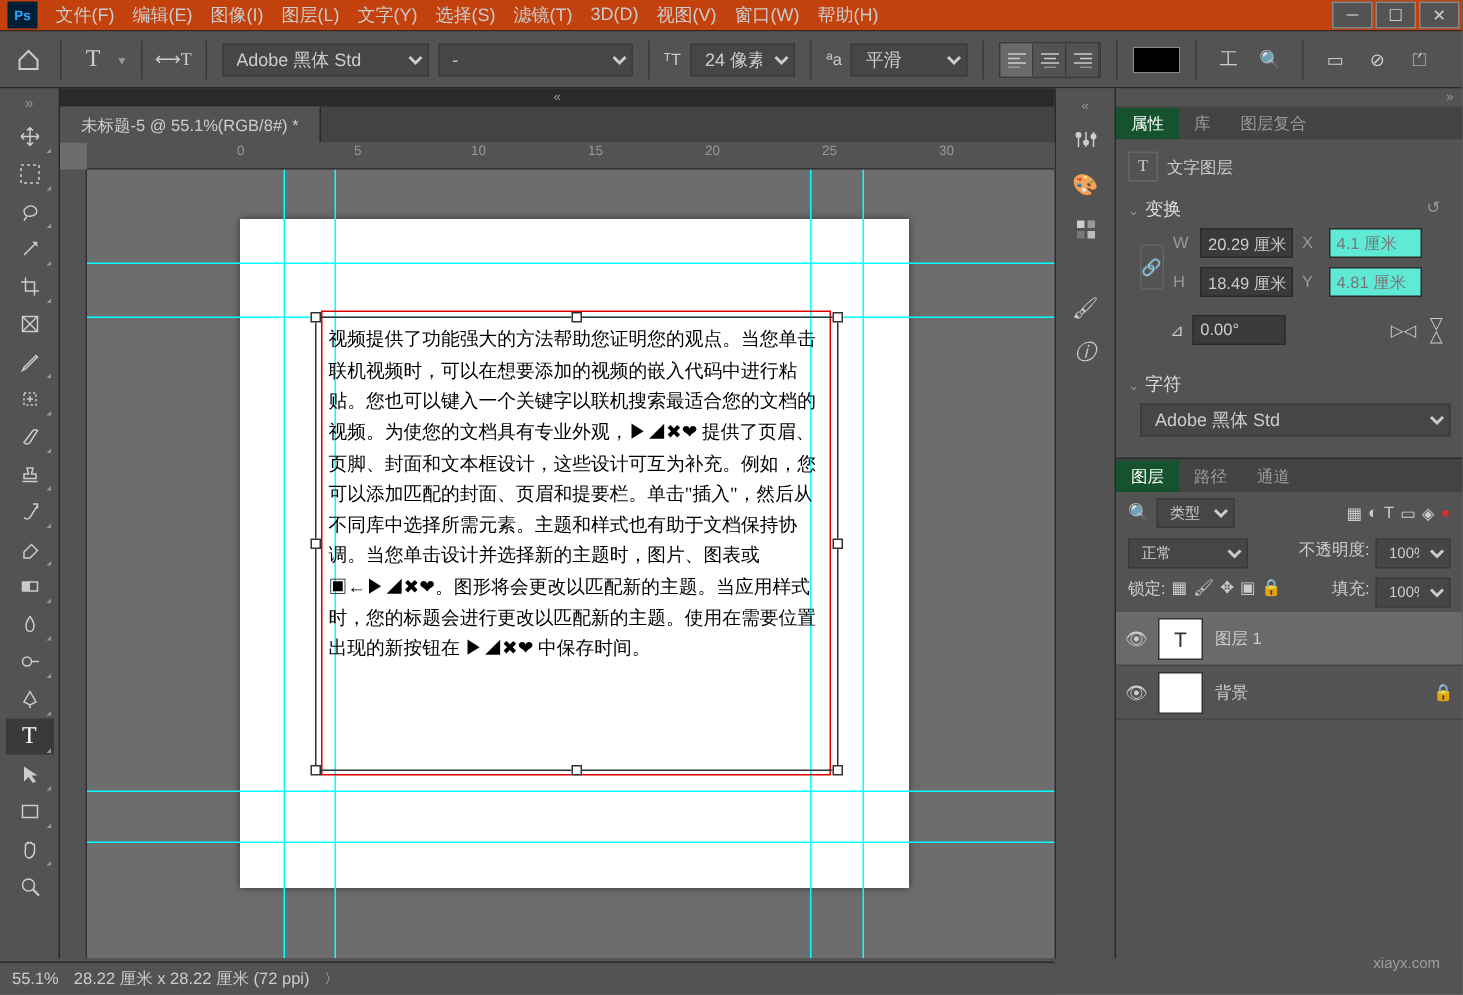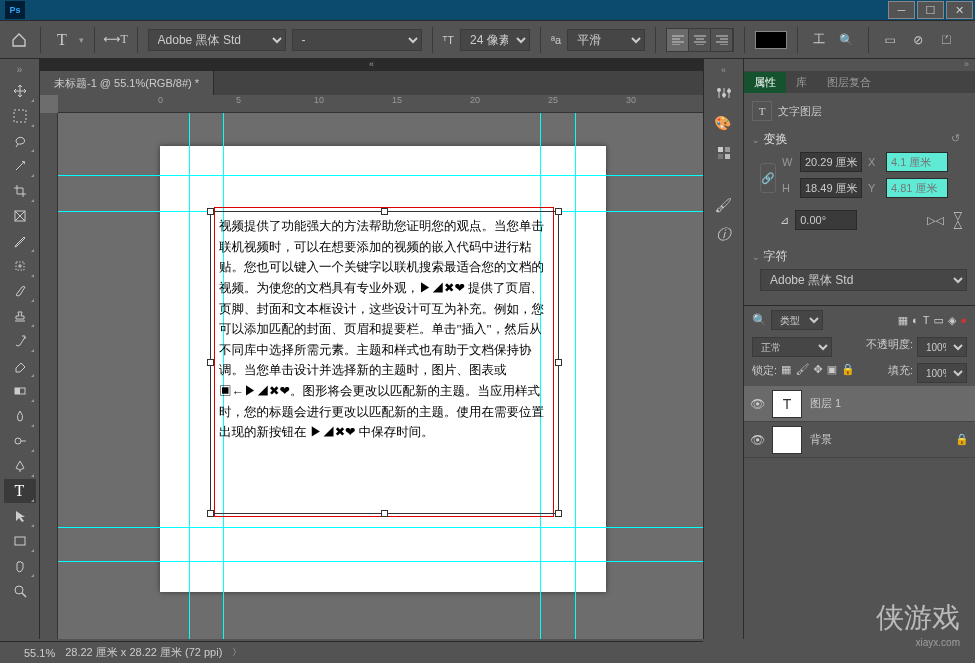--- a/index.html
+++ b/index.html
@@ -1,17 +1,17 @@
 <!DOCTYPE html>
 <html><head>
 <meta charset="utf-8">
 <style>
 * { margin: 0; padding: 0; box-sizing: border-box; font-family: "Microsoft YaHei", "SimSun", sans-serif; }
 body { width: 975px; height: 663px; background: #535353; overflow: hidden; position: relative; font-size: 12px; color: #ccc; }
-.topbar { height: 21px; background: #0c4a6e; border-bottom: 1px solid #2a2a2a; display: flex; align-items: center; padding-left: 5px; }
+.topbar { height: 21px; background: #c2410c; border-bottom: 1px solid #2a2a2a; display: flex; align-items: center; padding-left: 5px; }
 .ps-logo { width: 20px; height: 18px; background: #001e36; color: #31a8ff; font-size: 9px; font-weight: bold; display: flex; align-items: center; justify-content: center; margin-right: 8px; }
 .menubar { display: flex; gap: 4px; }
 .menu-item { padding: 2px 4px; color: #ccc; font-size: 12px; cursor: pointer; }
 .window-controls { margin-left: auto; display: flex; }
 .win-btn { width: 27px; height: 18px; border: 1px solid #888; margin-right: 2px; display: flex; align-items: center; justify-content: center; color: #ccc; font-size: 11px; background: #535353; }
 .optbar { height: 38px; background: #535353; border-bottom: 1px solid #2a2a2a; display: flex; align-items: center; padding: 0 8px; gap: 6px; }
 .opt-divider { width: 1px; height: 26px; background: #3a3a3a; margin: 0 4px; }
 .opt-select { background: #464646; border: 1px solid #3a3a3a; color: #ccc; height: 22px; padding: 0 5px; font-size: 12px; }
 .opt-icon-btn { width: 22px; height: 22px; display: flex; align-items: center; justify-content: center; color: #ccc; background: transparent; }
 .align-group { display: flex; border: 1px solid #3a3a3a; }
@@ -56,32 +56,45 @@
 .layers-panel { flex: 1; display: flex; flex-direction: column; }
 .layers-body { flex: 1; background: #535353; font-size: 11px; }
 .layer-row { display: flex; align-items: center; height: 36px; border-bottom: 1px solid #464646; padding: 0 6px; gap: 8px; }
 .layer-row.selected { background: #6a6a6a; }
 .layer-thumb { width: 30px; height: 28px; background: #fff; border: 1px solid #333; display: flex; align-items: center; justify-content: center; font-size: 14px; color: #333; }
 .layer-eye { width: 14px; font-size: 12px; }
 .layers-header { padding: 4px 8px; display: flex; align-items: center; gap: 4px; }
 .lay-select { background: #464646; border: 1px solid #3a3a3a; color: #ccc; height: 20px; font-size: 10px; padding: 0 4px; }
 .lay-icons { display: flex; gap: 4px; margin-left: auto; font-size: 11px; color: #ccc; }
 .opacity-row { display: flex; padding: 3px 8px; gap: 4px; font-size: 11px; }
-.statusbar { height: 22px; background: #535353; display: flex; align-items: center; padding: 0 24px; font-size: 11px; gap: 10px; position: absolute; bottom: 0; left: 0; right: 272px; border-top: 1px solid #2a2a2a; }
+.statusbar { height: 22px; background: #535353; display: flex; align-items: center; padding: 0 8px; font-size: 11px; gap: 10px; position: absolute; bottom: 0; left: 0; right: 272px; border-top: 1px solid #2a2a2a; }
 .watermark { position: absolute; bottom: 15px; right: 15px; color: #fff; opacity: 0.6; font-size: 28px; pointer-events: none; text-align: right; }
 .watermark .sub { font-size: 10px; opacity: 0.7; }
 .expand-arrow { font-size: 9px; color: #999; height: 12px; text-align: center; }
 .reset-icon { margin-left: auto; width: 16px; height: 16px; color: #999; font-size: 11px; }
 svg { display: block; }
 </style>
 </head>
 <body>
 
 <div class="topbar">
   <div class="ps-logo">Ps</div>
+  <div class="menubar">
+    <span class="menu-item">文件(F)</span>
+    <span class="menu-item">编辑(E)</span>
+    <span class="menu-item">图像(I)</span>
+    <span class="menu-item">图层(L)</span>
+    <span class="menu-item">文字(Y)</span>
+    <span class="menu-item">选择(S)</span>
+    <span class="menu-item">滤镜(T)</span>
+    <span class="menu-item">3D(D)</span>
+    <span class="menu-item">视图(V)</span>
+    <span class="menu-item">窗口(W)</span>
+    <span class="menu-item">帮助(H)</span>
+  </div>
   <div class="window-controls">
     <div class="win-btn">─</div>
     <div class="win-btn">☐</div>
     <div class="win-btn">✕</div>
   </div>
 </div>
 
 <div class="optbar">
   <div class="opt-icon-btn">
     <svg width="16" height="16" viewBox="0 0 16 16">
@@ -273,21 +286,21 @@
         <svg width="14" height="14">
           <circle cx="6" cy="6" r="4" fill="none" stroke="#ccc"></circle>
           <line x1="9" y1="9" x2="13" y2="13" stroke="#ccc" stroke-width="1.5"></line>
         </svg>
       </div>
   </div>
 
   <div class="doc-area">
     <div class="expand-arrow">«</div>
     <div class="doc-tabs">
-      <div class="doc-tab">未标题-1 @ 55.1%(RGB/8#) *</div>
+      <div class="doc-tab">未标题-5 @ 55.1%(RGB/8#) *</div>
     </div>
     <div class="canvas-wrap">
       <div class="ruler-h">
         <span class="ruler-mark" style="left:100px">0</span>
         <span class="ruler-mark" style="left:178px">5</span>
         <span class="ruler-mark" style="left:256px">10</span>
         <span class="ruler-mark" style="left:334px">15</span>
         <span class="ruler-mark" style="left:412px">20</span>
         <span class="ruler-mark" style="left:490px">25</span>
         <span class="ruler-mark" style="left:568px">30</span>
@@ -390,20 +403,25 @@
         <div class="section-head">
             <span class="collapse-arrow">⌄</span>
             <span>字符</span>
           </div>
         <div class="prop-row" style="padding-left:8px;">
           <select class="opt-select" style="width:100%"><option>Adobe 黑体 Std</option></select>
         </div>
       </div>
 
       <div class="layers-panel">
+        <div class="panel-tabs">
+          <div class="panel-tab active">图层</div>
+          <div class="panel-tab">路径</div>
+          <div class="panel-tab">通道</div>
+        </div>
         <div class="layers-header">
           <span>🔍</span>
           <select class="lay-select" style="width:52px"><option>类型</option></select>
           <div class="lay-icons">
             <span>▦</span>
             <span>◐</span>
             <span>T</span>
             <span>▭</span>
             <span>◈</span>
             <span style="color:#c33;">●</span>
@@ -442,15 +460,14 @@
   </div>
 </div>
 
 <div class="statusbar">
   <span>55.1%</span>
   <span>28.22 厘米 x 28.22 厘米 (72 ppi)</span>
   <span style="font-size:9px;">〉</span>
 </div>
 
 <div class="watermark">
-  <div>侠游戏</div>
   <div class="sub">xiayx.com</div>
 </div>
 
 </body></html>

